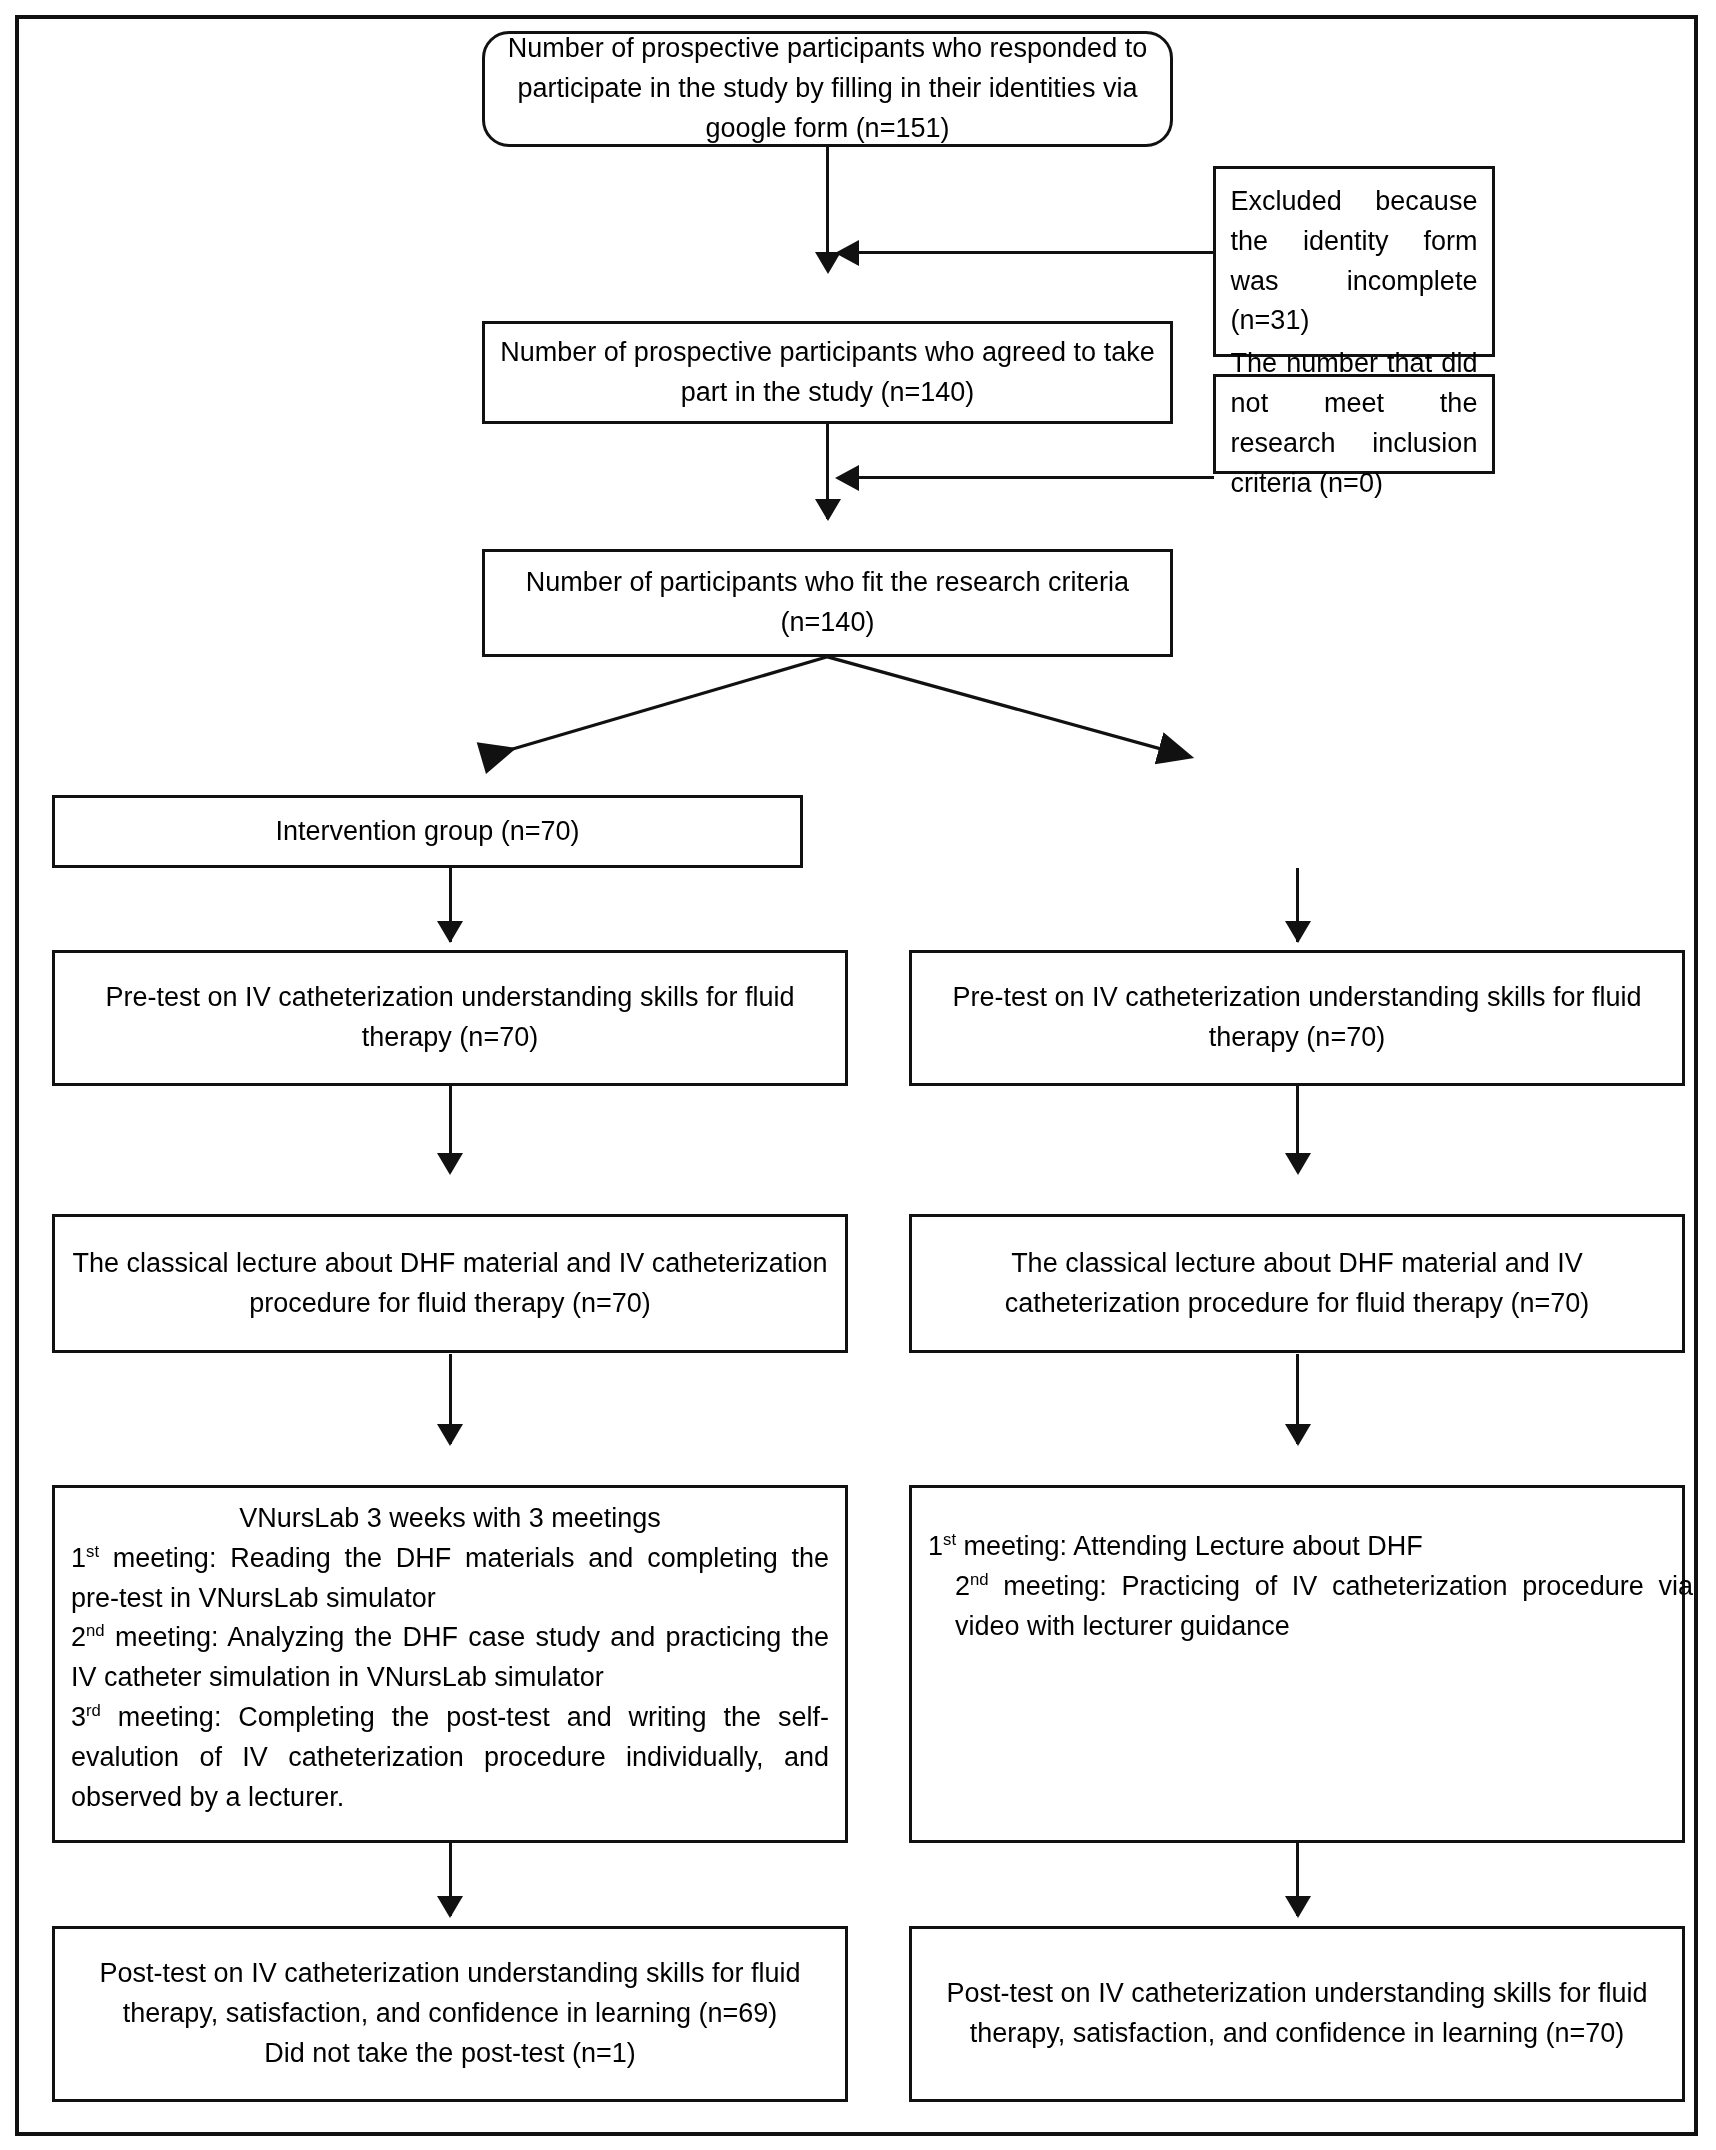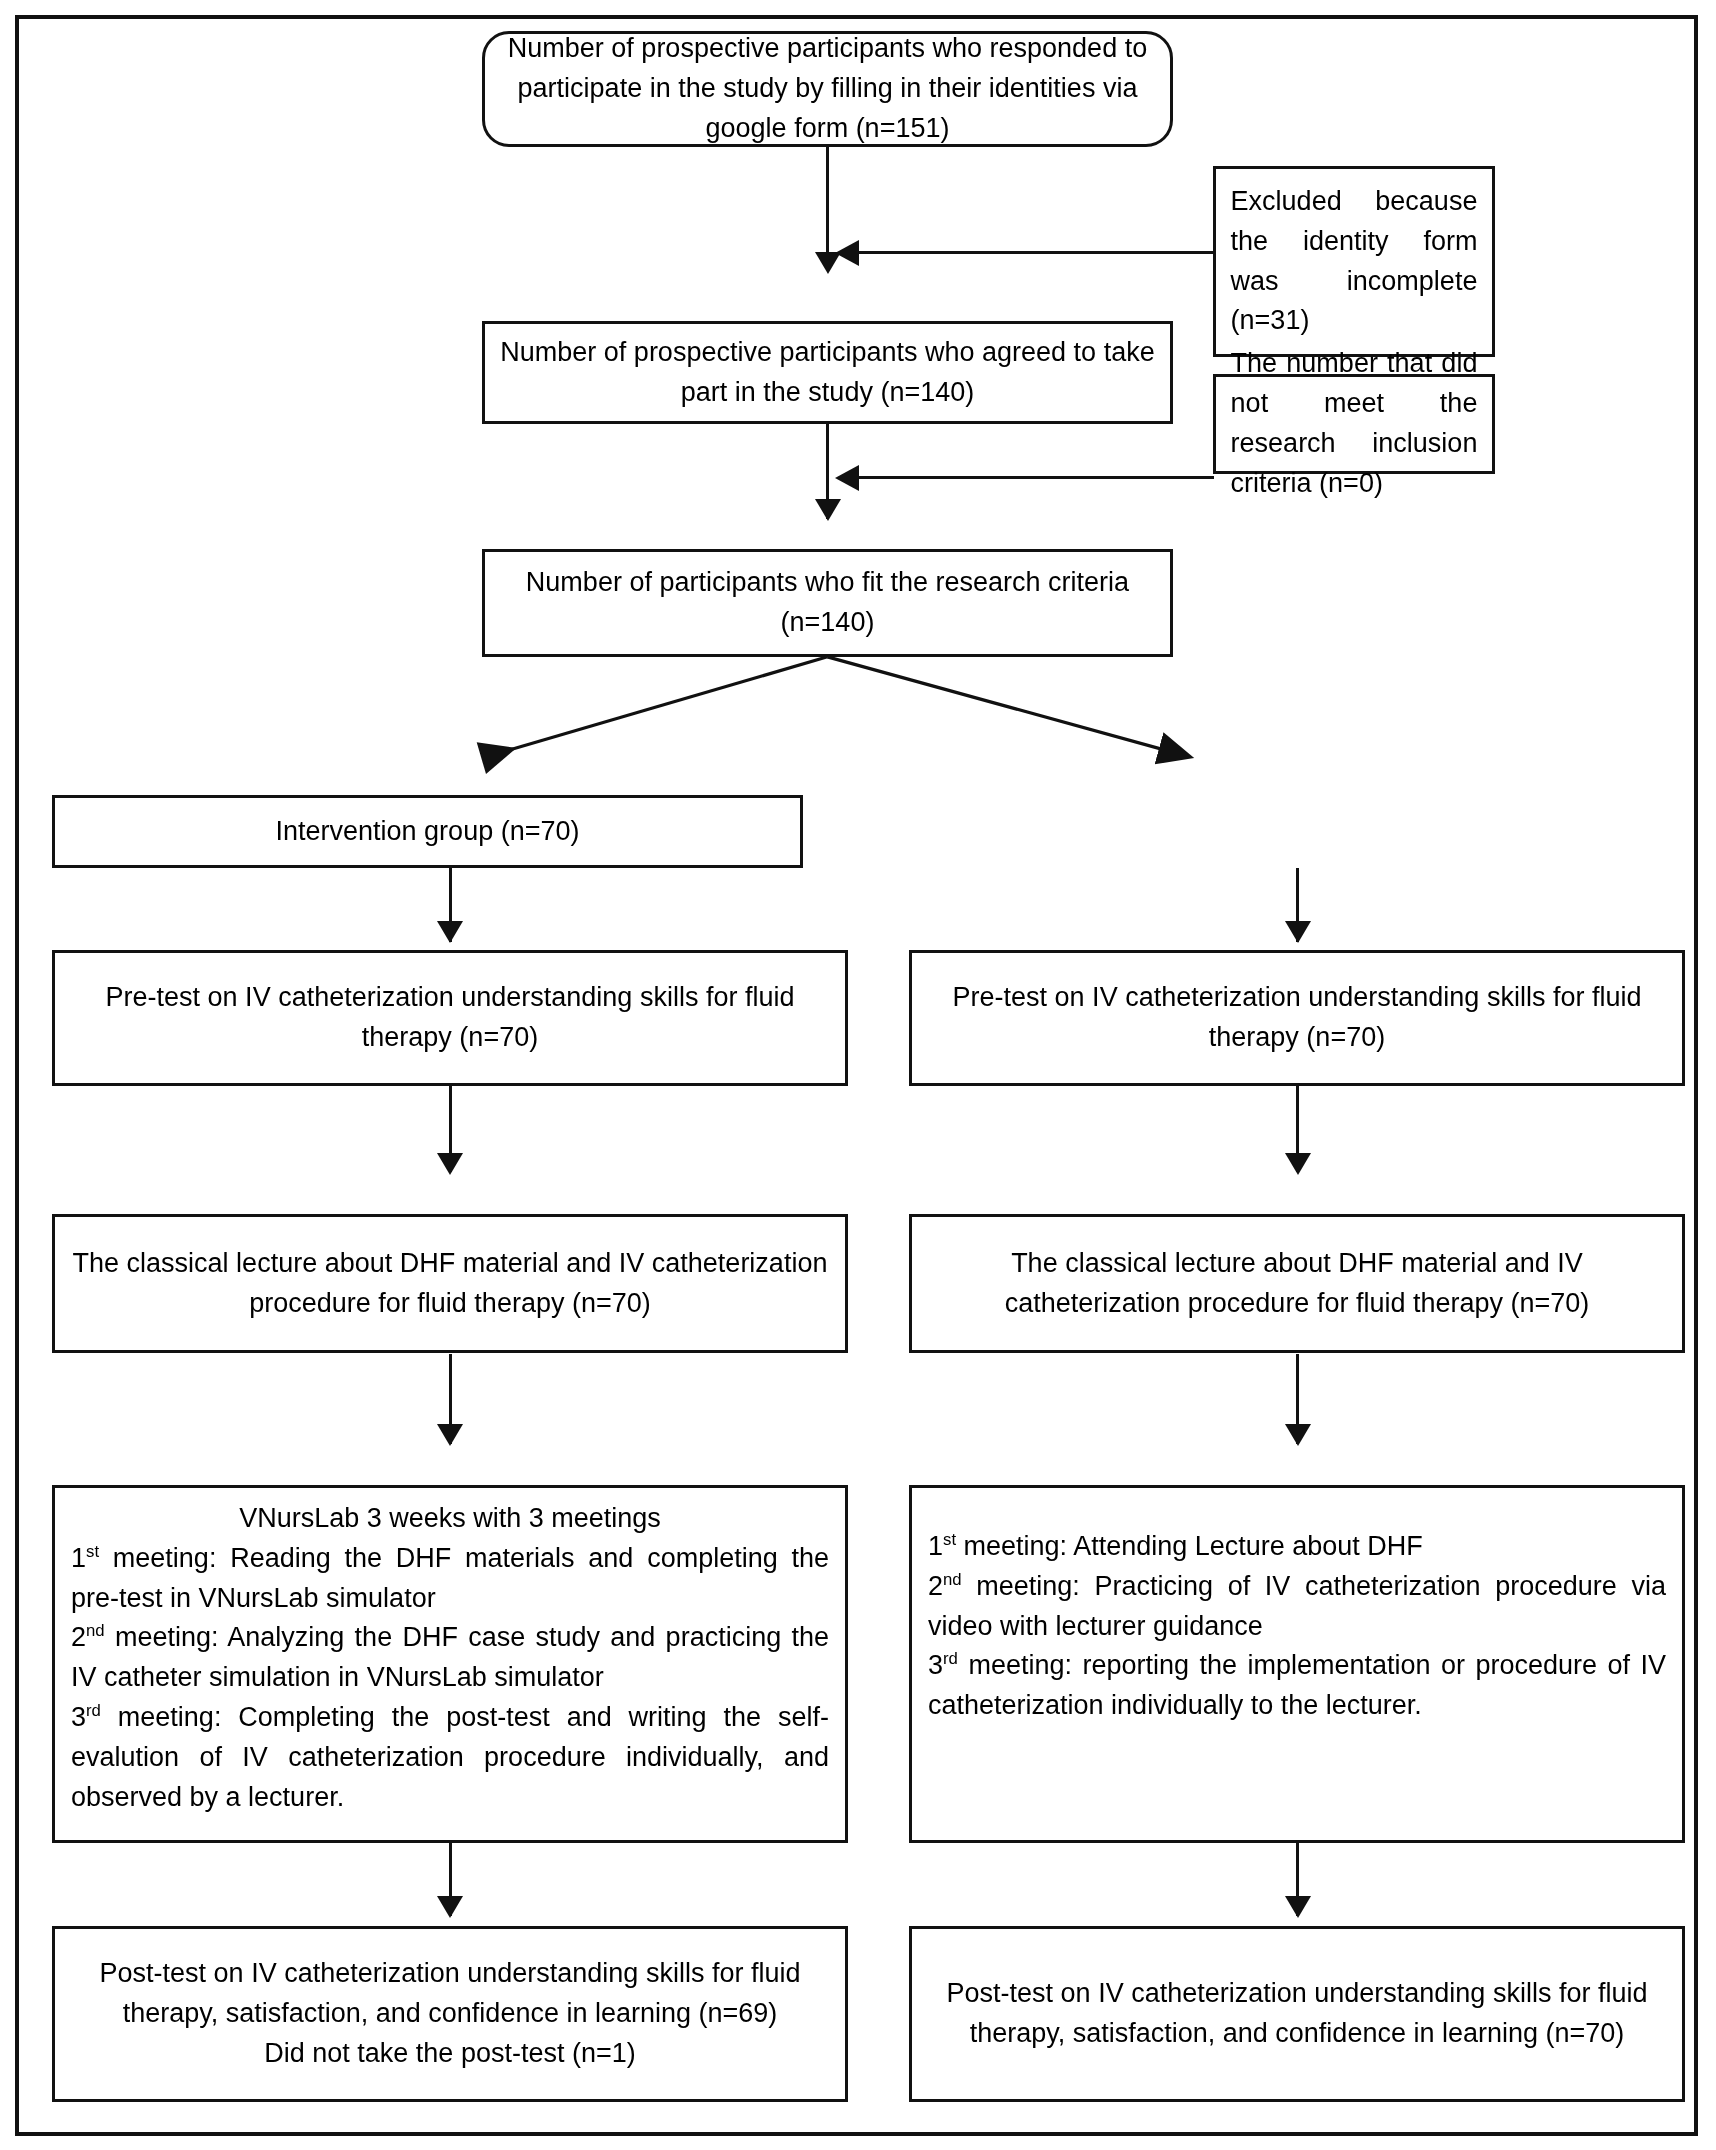--- a/index.html
+++ b/index.html
@@ -173,22 +173,21 @@
       <div class="txt" style="text-align:center;">VNursLab 3 weeks with 3 meetings</div>
       <div class="txt" style="text-align:justify; text-align-last:left;"><span>1</span><sup>st</sup><span> meeting: Reading the DHF materials and completing the pre-test in VNursLab simulator</span></div>
       <div class="txt" style="text-align:justify; text-align-last:left;"><span>2</span><sup>nd</sup><span> meeting: Analyzing the DHF case study and practicing the IV catheter simulation in VNursLab simulator</span></div>
       <div class="txt" style="text-align:justify; text-align-last:left;"><span>3</span><sup>rd</sup><span> meeting: Completing the post-test and writing the self-evalution of IV catheterization procedure individually, and observed by a lecturer.</span></div>
     </div>
   </div>
 
   <div class="node" style="left:909px; top:1485px; width:776px; height:358px; align-items:flex-start; padding:10.6px 16px;">
     <div style="width:100%; margin-top:28px;">
       <div class="txt" style="text-align:justify; text-align-last:left;"><span>1</span><sup>st</sup><span> meeting: Attending Lecture about DHF</span></div>
-      <div class="txt" style="text-align:justify; text-align-last:left;"><span>2</span><sup>nd</sup><span> meeting: Practicing of IV catheterization procedure via video with lecturer guidance</span></div>
-      <div class="txt" style="text-align:justify; text-align-last:left;"><span>3</span><sup>rd</sup><span> meeting: reporting the implementation or procedure of  IV catheterization individually to the lecturer.</span></div>
+      <div class="txt" style="text-align:justify; text-align-last:left;margin-left:27px;"><span>2</span><sup>nd</sup><span> meeting: Practicing of IV catheterization procedure via video with lecturer guidance</span></div>
     </div>
   </div>
 
   <div class="vline" style="left:449px; top:1843px; width:3.3px; height:73px;"></div>
   <div class="arrow-down" style="left:437px; top:1896px;"></div>
 
   <div class="vline" style="left:1296px; top:1843px; width:3.3px; height:73px;"></div>
   <div class="arrow-down" style="left:1285px; top:1896px;"></div>
 
   <div class="node center" style="left:52px; top:1926px; width:796px; height:176px;">

